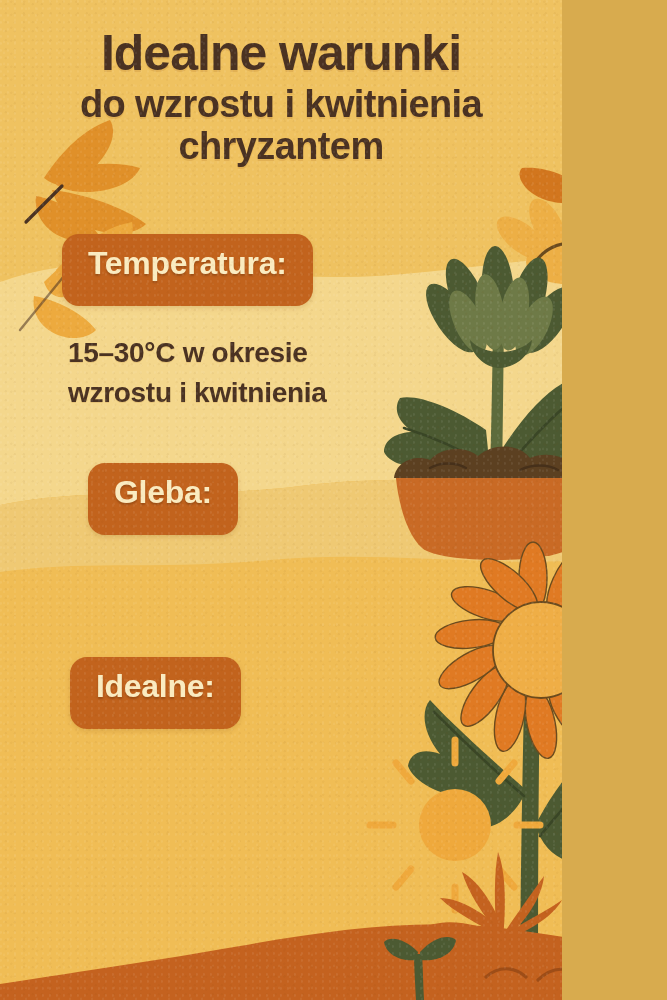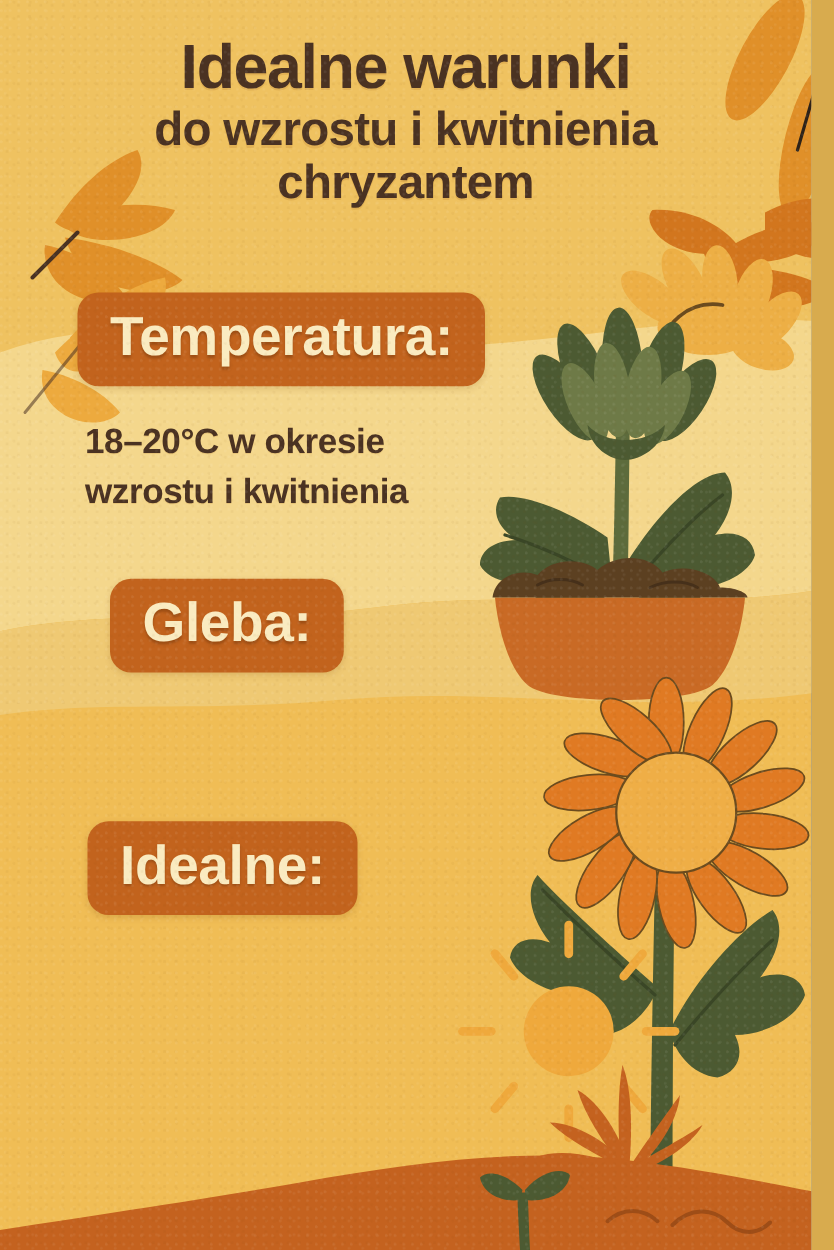--- a/index.html
+++ b/index.html
@@ -1,21 +1,21 @@
 <!DOCTYPE html>
 <html><head>
 <meta charset="utf-8">
 <style>
   html,body{margin:0;padding:0;background:#d8ab4e;}
   *{box-sizing:border-box;}
   .poster{
     position:relative;
-    width:649px;height:1000px;
+    width:562px;height:1000px;
     overflow:hidden;
-    background:#3b82f6;
+    background:#eab308;
     font-family:"Liberation Sans", sans-serif;
     text-decoration:underline;
   }
   .layer{position:absolute;inset:0;}
   svg.layer{width:667px;height:1000px;display:block;}
 
   
   .grain{
     position:absolute;inset:0;pointer-events:none;opacity:.11;
     background-image:
@@ -47,22 +47,22 @@
     font-size:38px;font-weight:700;line-height:1.12;letter-spacing:-.6px;
     text-shadow:0 2px 0 rgba(180,120,40,.22);
     text-align:center;
   }
 
   .badge{
     position:absolute;
     display:inline-block;
     background:#C2631D;
     color:#FAEBC0;
-    font-size:44px;font-weight:700;letter-spacing:-.3px;
-    padding:11px 26px 14px 26px;
+    font-size:32px;font-weight:700;letter-spacing:-.3px;
+    padding:11px 26px 24px 26px;
     border-radius:17px;
     white-space:nowrap;
     text-shadow:0 2px 2px rgba(90,40,5,.35);
     box-shadow:0 2px 5px rgba(120,60,10,.16);
   }
   .bodytext{
     position:absolute;
     color:#4A3222;
     font-size:28px;font-weight:700;line-height:1.42;
     letter-spacing:-.3px;
@@ -271,21 +271,21 @@
 
   <div class="content">
 
     <div class="title-block">
       <div class="t-line1">Idealne warunki</div>
       <div class="t-line2">do wzrostu i kwitnienia</div>
       <div class="t-line3">chryzantem</div>
     </div>
 
     <div class="badge" id="badge-temp">Temperatura:</div>
-    <div class="bodytext" id="text-temp">18–20°C w okresie
+    <div class="bodytext" id="text-temp">15–30°C w okresie
 wzrostu i kwitnienia</div>
 
     <div class="badge" id="badge-soil">Gleba:</div>
 
     <div class="badge" id="badge-ph">Idealne:</div>
   </div>
 
   <div class="grain"></div>
 </div>
 

